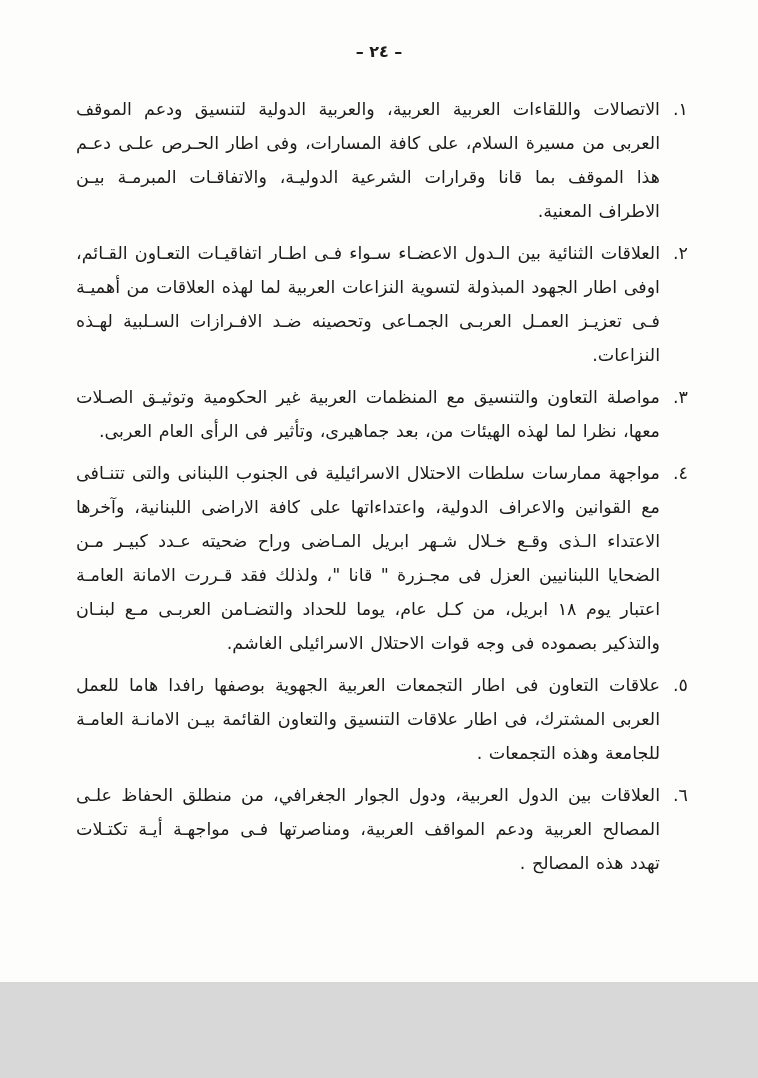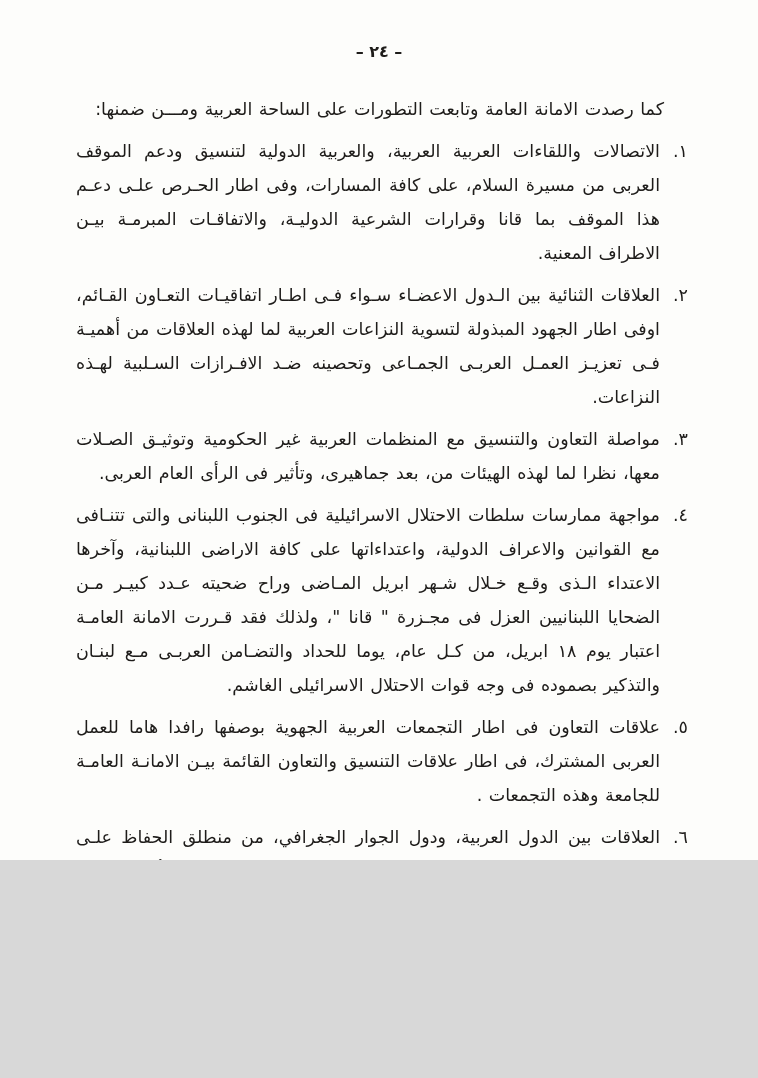--- a/index.html
+++ b/index.html
@@ -3,21 +3,21 @@
 <meta charset="utf-8">
 <style>
   * { margin: 0; padding: 0; box-sizing: border-box; }
   html, body {
     background: #d8d8d8;
     font-family: "DejaVu Sans", sans-serif;
   }
   .page {
     position: relative;
     width: 758px;
-    height: 860px;
+    height: 982px;
     margin: 0 auto;
     background: #fdfdfb;
     color: #1e1c1a;
     overflow: hidden;
     direction: rtl;
   }
   .page-number {
     position: absolute;
     top: 42px;
     left: 0;
@@ -62,21 +62,20 @@
 </head>
 <body>
 
 <div class="page">
 
   <div class="page-number">– ٢٤ –</div>
 
   <div class="doc-body">
 
 
-    <p class="para indent">كما رصدت الامانة العامة وتابعت التطورات على الساحة العربية ومـــن ضمنها:</p>
 
     <div class="item">
       <span class="num">١.</span>
       <div class="itext">الاتصالات واللقاءات العربية العربية، والعربية الدولية لتنسيق ودعم الموقف العربى من مسيرة السلام، على كافة المسارات، وفى اطار الحـرص علـى دعـم هذا الموقف بما قانا وقرارات الشرعية الدوليـة، والاتفاقـات المبرمـة بيـن الاطراف المعنية.</div>
     </div>
 
     <div class="item">
       <span class="num">٢.</span>
       <div class="itext">العلاقات الثنائية بين الـدول الاعضـاء سـواء فـى اطـار اتفاقيـات التعـاون القـائم، اوفى اطار الجهود المبذولة لتسوية النزاعات العربية لما لهذه العلاقات من أهميـة فـى تعزيـز العمـل العربـى الجمـاعى وتحصينه ضـد الافـرازات السـلبية لهـذه النزاعات.</div>
     </div>

